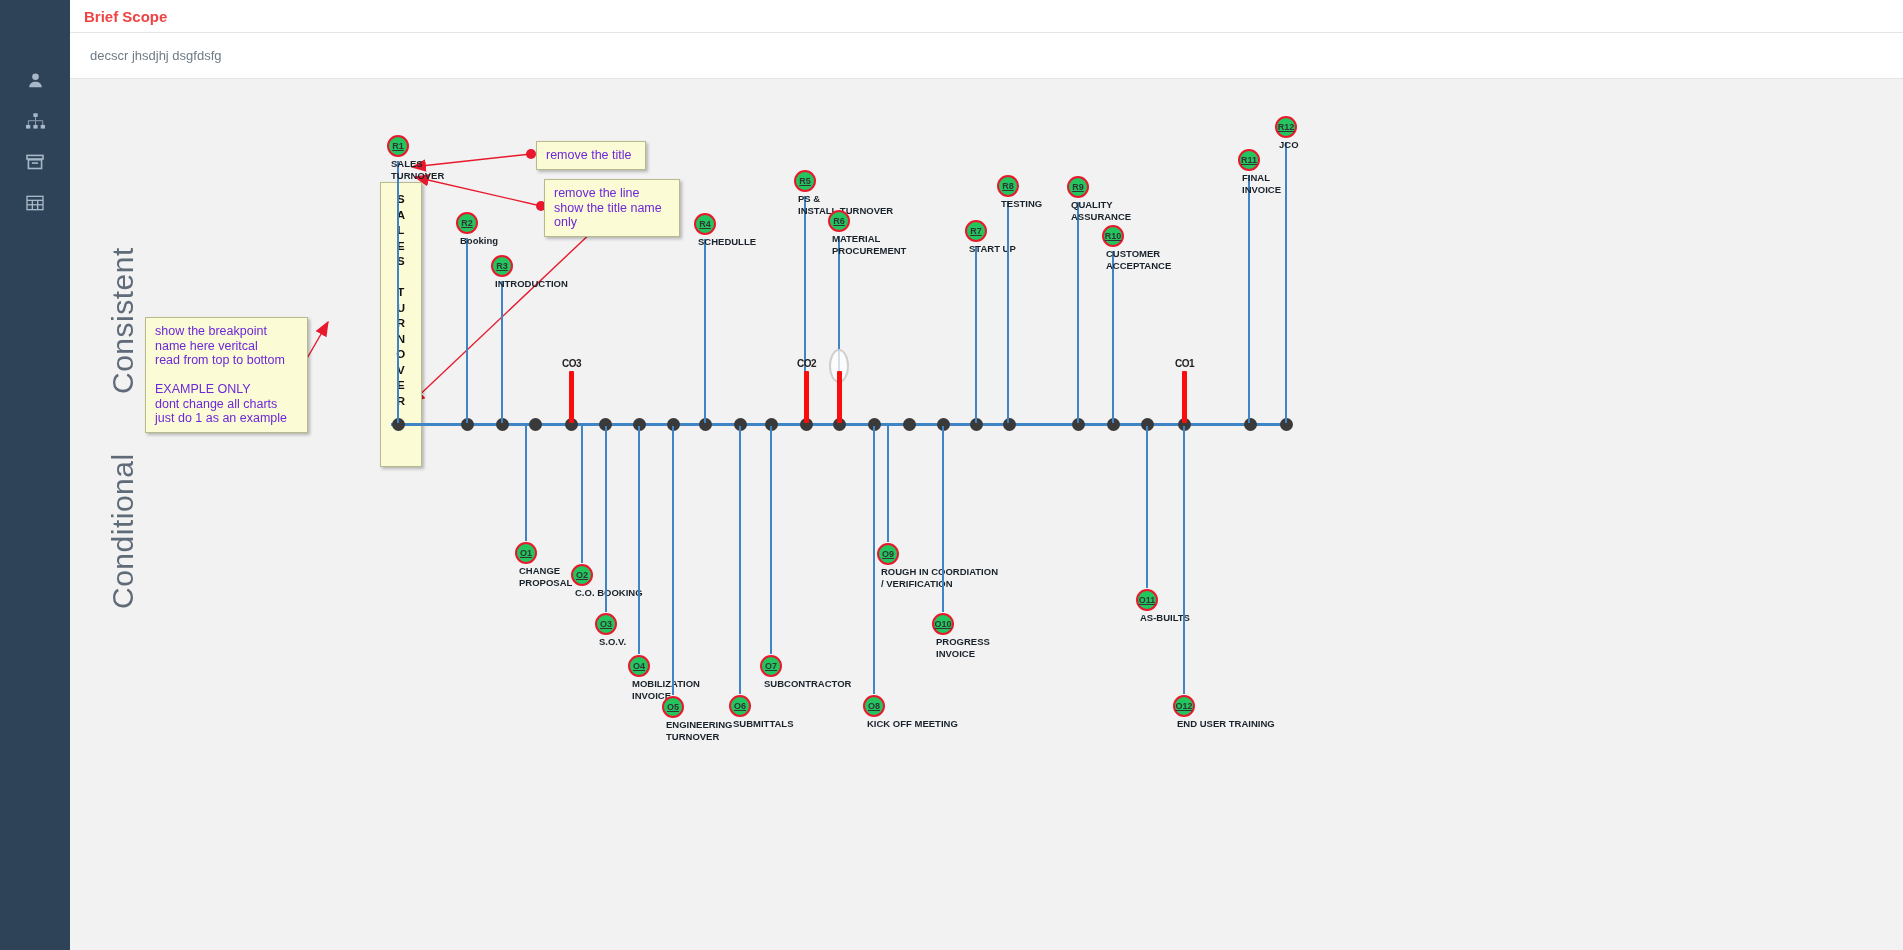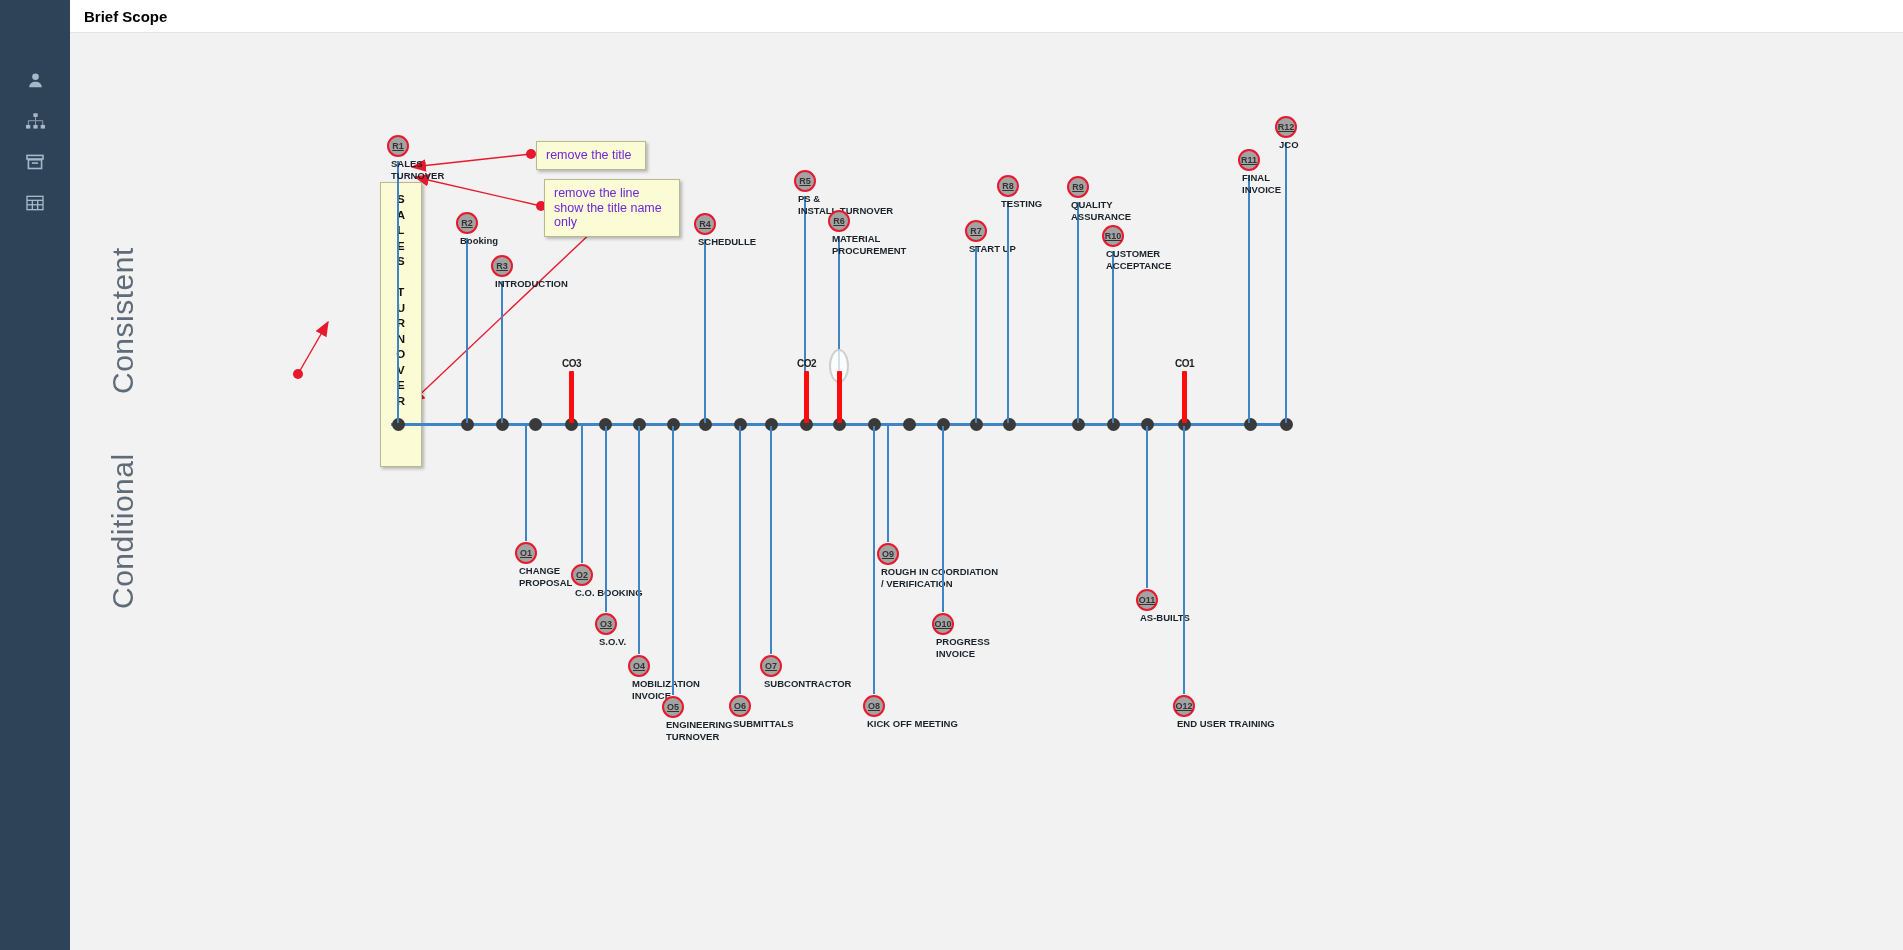--- a/index.html
+++ b/index.html
@@ -23,21 +23,21 @@
   }
   .side-icon svg { display:block; }
 
   
   .hdr {
     position:absolute; left:70px; top:0; width:1833px; height:33px;
     background:#ffffff; border-bottom:1px solid #e4e4e4;
   }
   .hdr-title {
     position:absolute; left:14px; top:0px; line-height:33px;
-    font-size:15px; font-weight:bold; color:#000000;
+    font-size:15px; font-weight:bold; color:#ef4444;
   }
   .subhdr {
     position:absolute; left:70px; top:33px; width:1833px; height:46px;
     background:#ffffff; border-bottom:1px solid #e4e4e4;
   }
   .subhdr-text {
     position:absolute; left:20px; top:0; line-height:46px;
     font-size:13px; color:#6e7c87;
   }
 
@@ -79,21 +79,21 @@
   .sel-halo {
     position:absolute; border-radius:50%;
     border:2px solid #cfcfcf; background:rgba(255,255,255,0.75);
   }
 
   
   .marker { position:absolute; }
   .marker .bubble {
     position:absolute; left:0; top:0;
     width:22px; height:22px; border-radius:50%;
-    border:2px solid #e8192c; background:#a3a3a3;
+    border:2px solid #e8192c; background:#22c55e;
     display:flex; align-items:center; justify-content:center;
     font-size:9px; font-weight:bold; color:#333;
     text-decoration:underline;
   }
   .marker .mlabel {
     position:absolute; white-space:nowrap;
     font-size:9.5px; font-weight:bold; color:#19222b;
     line-height:12px;
   }
 
@@ -163,20 +163,23 @@
           <line x1="7" y1="6" x2="7" y2="16.5"></line>
           <line x1="13" y1="6" x2="13" y2="16.5"></line>
         </svg>
       </span>
     </div>
   </div>
 
   <div class="hdr">
     <div class="hdr-title">Brief Scope</div>
   </div>
+  <div class="subhdr">
+    <div class="subhdr-text">decscr jhsdjhj dsgfdsfg</div>
+  </div>
 
   <div class="canvas">
 
     <div class="lane-label" style="left:36px; top:315px;">Consistent</div>
     <div class="lane-label" style="left:36px; top:530px;">Conditional</div>
 
     <svg class="leader" width="1833" height="871">
       <defs>
         <marker id="ah" markerWidth="11" markerHeight="9" refX="10" refY="4.5" orient="auto">
           <polygon points="0,0 11,4.5 0,9" fill="#e8192c"></polygon>
@@ -206,20 +209,27 @@
         <div>T</div>
         <div>U</div>
         <div>R</div>
         <div>N</div>
         <div>O</div>
         <div>V</div>
         <div>E</div>
         <div>R</div>
       </div>
 
+    <div class="note" style="left:75px; top:238px; width:163px;">show the breakpoint
+name here veritcal
+read from top to bottom
+
+EXAMPLE ONLY
+dont change all charts
+just do 1 as an example</div>
     <div class="note" style="left:466px; top:62px; width:110px;">remove the title</div>
     <div class="note" style="left:474px; top:100px; width:136px;">remove the line
 show the title name
 only</div>
 
     <div id="timeline">
         <div class="axis" style="left: 321px; top: 344px; width: 899px;"></div>
         <div class="node-dot" style="left: 322px; top: 339px;"></div>
         <div class="node-dot" style="left: 391px; top: 339px;"></div>
         <div class="node-dot" style="left: 426px; top: 339px;"></div>

